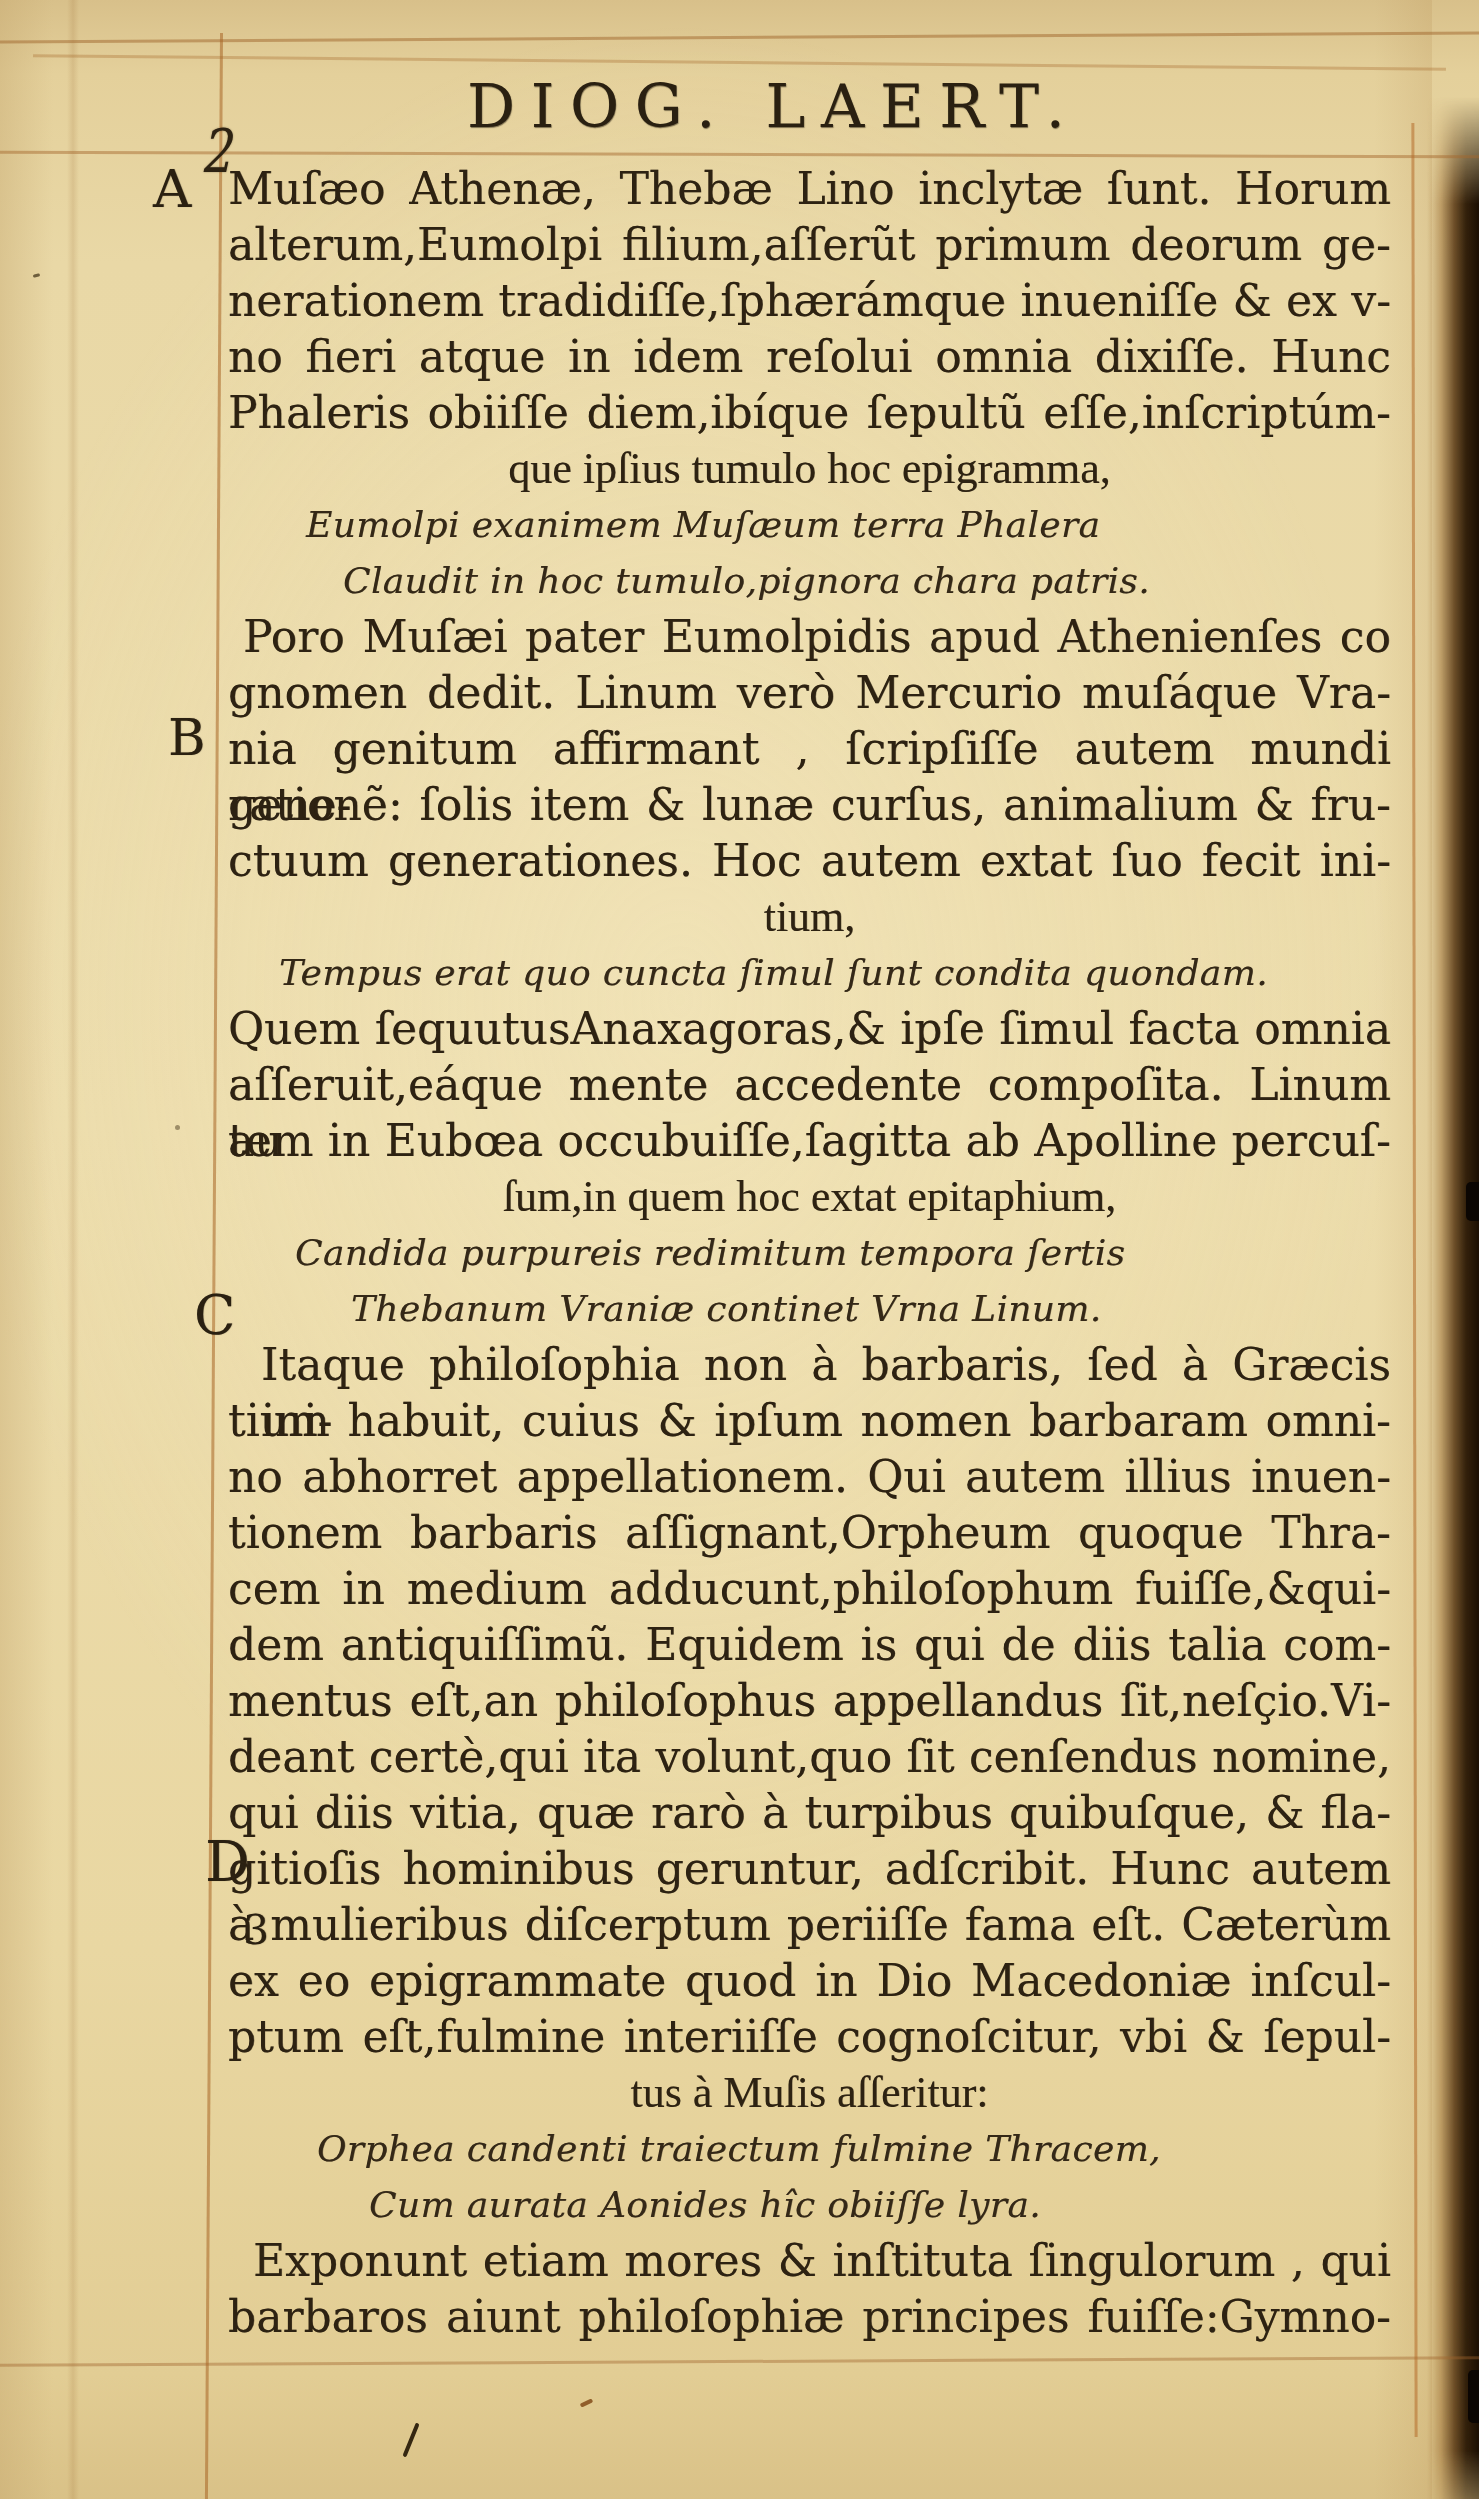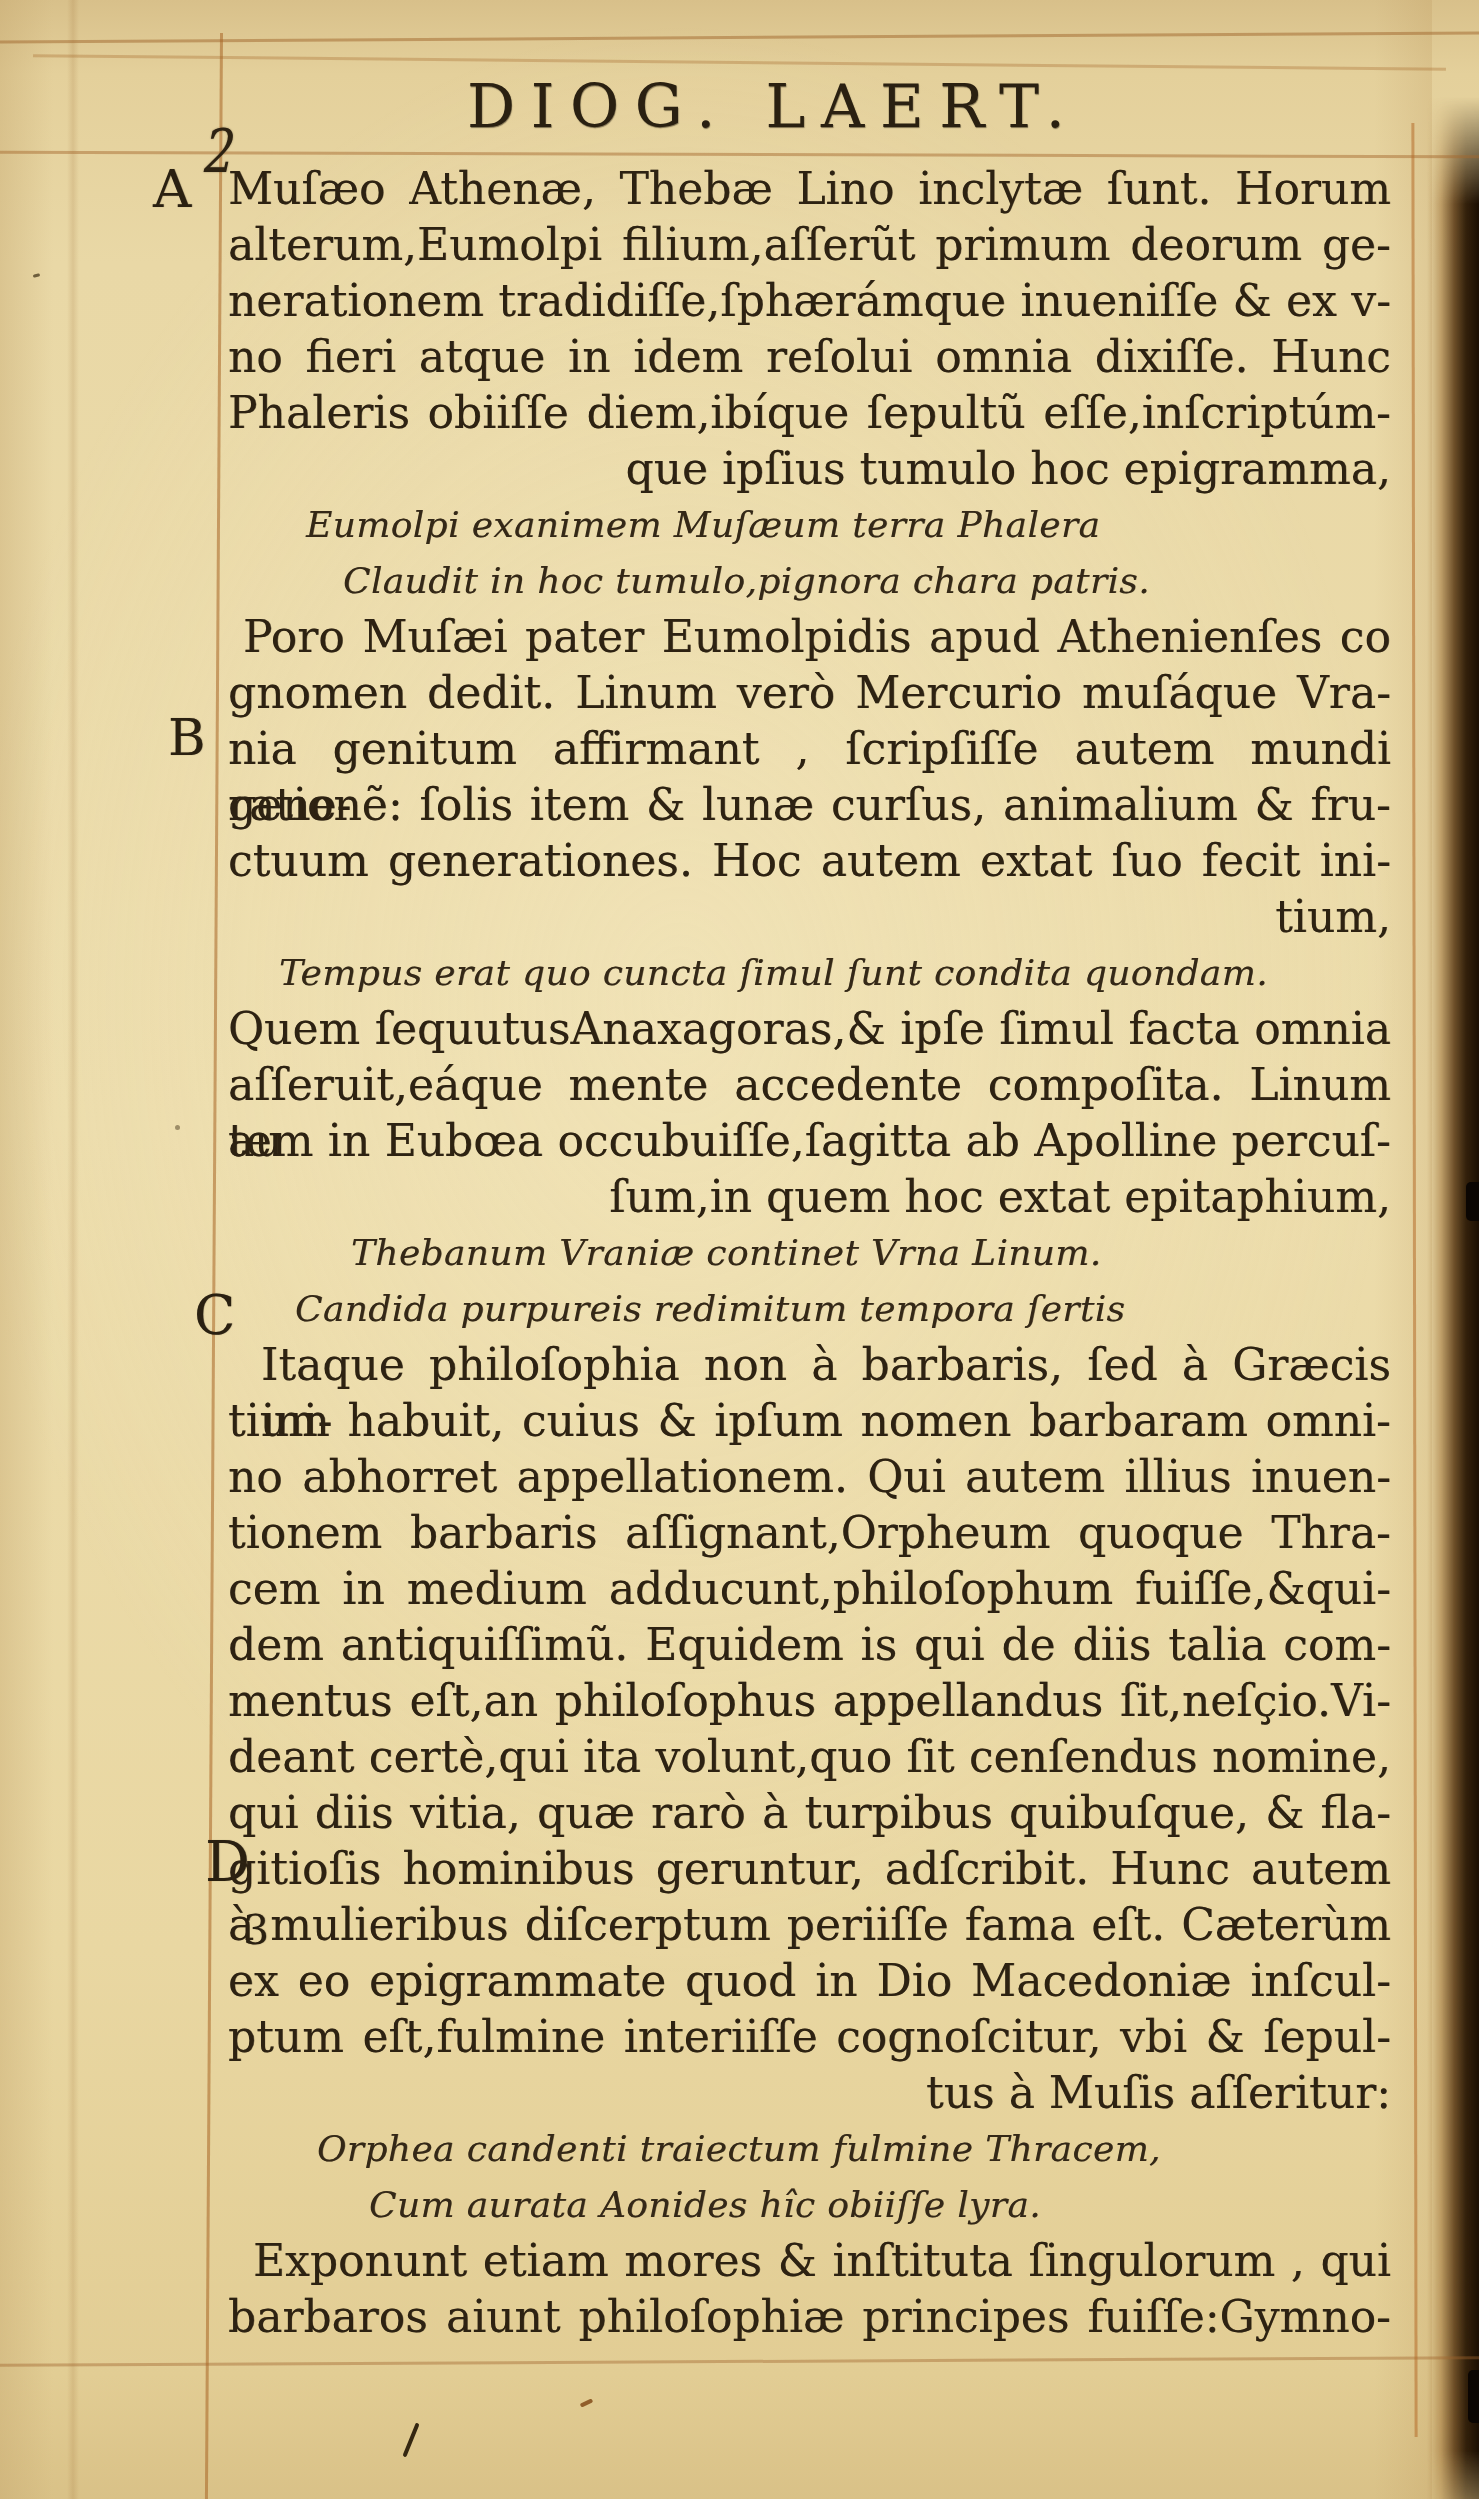--- a/index.html
+++ b/index.html
@@ -46,21 +46,21 @@
   .mletter{color:#2a2011;text-shadow:0.4px 0.4px 0.8px rgba(42,32,17,0.5);font-weight:normal;}
   .ml-a{left:153px;top:158px;font-size:53px;}
   .ml-b{left:168px;top:708px;font-size:51px;}
   .ml-c{left:194px;top:1284px;font-size:54px;}
   .ml-d{left:205px;top:1829px;font-size:56px;}
   .ml-3{left:243px;top:1906px;font-size:41px;}
   .text-column{left:228px;top:161px;width:1163px;}
   .ln{display:block;height:56px;line-height:56px;font-size:44px;white-space:nowrap;
     color:#2d2212;text-shadow:0.4px 0.4px 0.6px rgba(45,34,18,0.5);}
   .ln.j{text-align:justify;text-align-last:justify;white-space:normal;}
-  .ln.l{text-align:right;}
+  .ln.l{text-align:center;font-family:Liberation Serif, serif;}
   .ln.it{font-style:italic;font-size:36px;letter-spacing:0.01em;color:#342817;}
 </style>
 </head>
 <body>
 
 <div class="abs left-edge-shade"></div>
 <div class="abs left-crease"></div>
 <div class="abs pre-gutter-shade"></div>
 <div class="abs page-edge"></div>
 <div class="abs edge-notch-a"></div>
@@ -98,22 +98,22 @@
   <div class="ln j">gnomen dedit. Linum verò Mercurio muſáque Vra-</div>
   <div class="ln j">nia genitum affirmant , ſcripſiſſe autem mundi gene-</div>
   <div class="ln j">rationẽ: ſolis item &amp; lunæ curſus, animalium &amp; fru-</div>
   <div class="ln j">ctuum generationes. Hoc autem extat ſuo fecit ini-</div>
   <div class="ln l">tium,</div>
   <div class="ln it" style="padding-left:51px">Tempus erat quo cuncta ſimul ſunt condita quondam.</div>
   <div class="ln j">Quem ſequutusAnaxagoras,&amp; ipſe ſimul facta omnia</div>
   <div class="ln j">aſſeruit,eáque mente accedente compoſita. Linum au</div>
   <div class="ln j">tem in Eubœa occubuiſſe,ſagitta ab Apolline percuſ-</div>
   <div class="ln l">ſum,in quem hoc extat epitaphium,</div>
+  <div class="ln it" style="padding-left:67px">Candida purpureis redimitum tempora ſertis</div>
   <div class="ln it" style="padding-left:123px">Thebanum Vraniæ continet Vrna Linum.</div>
-  <div class="ln it" style="padding-left:67px">Candida purpureis redimitum tempora ſertis</div>
   <div class="ln j" style="padding-left:33px">Itaque philoſophia non à barbaris, ſed à Græcis ini-</div>
   <div class="ln j">tium habuit, cuius &amp; ipſum nomen barbaram omni-</div>
   <div class="ln j">no abhorret appellationem. Qui autem illius inuen-</div>
   <div class="ln j">tionem barbaris aſſignant,Orpheum quoque Thra-</div>
   <div class="ln j">cem in medium adducunt,philoſophum fuiſſe,&amp;qui-</div>
   <div class="ln j">dem antiquiſſimũ. Equidem is qui de diis talia com-</div>
   <div class="ln j">mentus eſt,an philoſophus appellandus ſit,neſçio.Vi-</div>
   <div class="ln j">deant certè,qui ita volunt,quo ſit cenſendus nomine,</div>
   <div class="ln j">qui diis vitia, quæ rarò à turpibus quibuſque, &amp; fla-</div>
   <div class="ln j">gitioſis hominibus geruntur, adſcribit. Hunc autem</div>

